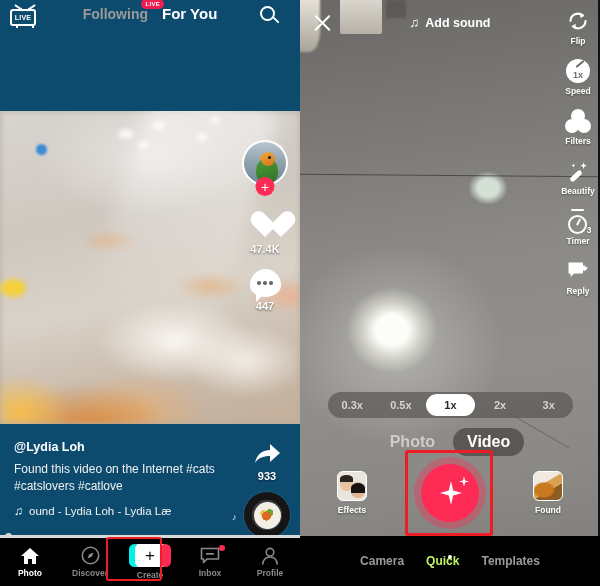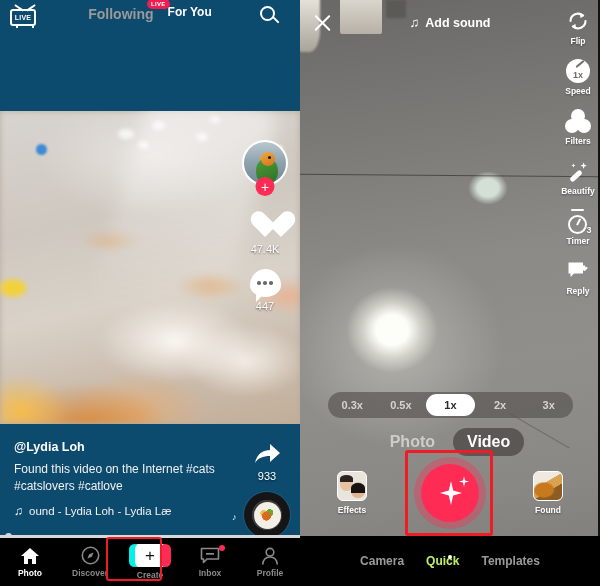--- a/index.html
+++ b/index.html
@@ -61,21 +61,21 @@
     padding-top:2px;
   }
   .live-pill {
     position:absolute; top:-5px; right:-16px;
     background:#ee1d52;
     color:#fff; font-size:6px; font-weight:bold;
     padding:2px 4px; border-radius:7px;
     letter-spacing:.3px;
   }
   .tab-foryou {
-    color:#fff; font-size:12px; font-weight:bold; padding-top:1px;
+    color:#fff; font-size:15px; font-weight:bold; padding-top:1px;
   }
   .search-btn {
     position:absolute; right:16px; top:6px;
     width:24px; height:24px;
   }
   .mag { position:relative; width:22px; height:22px; }
   .mag-c {
     position:absolute; top:0; left:0;
     width:15px; height:15px; border:2px solid #fff; border-radius:50%;
   }
@@ -172,21 +172,21 @@
     width:19px; height:19px; border-radius:50%;
     background:#fe2c55;
     display:flex; align-items:center; justify-content:center;
     color:#fff; font-size:14px; line-height:1; font-weight:300;
   }
   .rail-item {
     display:flex; flex-direction:column; align-items:center;
     margin-top:14px;
   }
   .rail-count {
-    color:#fff; font-size:11px; font-weight:400;
+    color:#fff; font-size:11px; font-weight:700;
     margin-top:3px;
     text-shadow:0 1px 2px rgba(0,0,0,.55);
   }
   .heart-ico { width:32px; height:30px; position:relative; }
   .heart-ico:before, .heart-ico:after {
     content:''; position:absolute; top:2px; width:16px; height:25px;
     background:#fff; border-radius:16px 16px 0 0;
   }
   .heart-ico:before { left:16px; transform:rotate(-45deg); transform-origin:0 100%; }
   .heart-ico:after  { left:16px; transform:rotate(45deg); transform-origin:100% 100%; }

